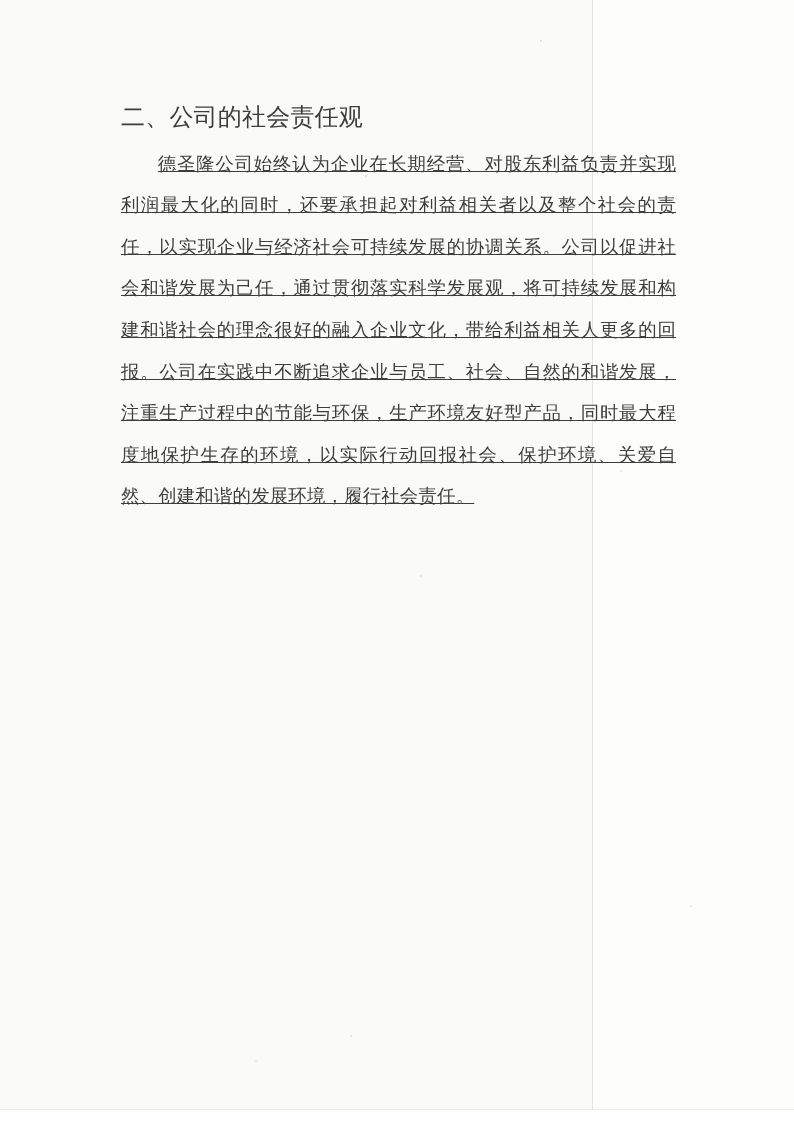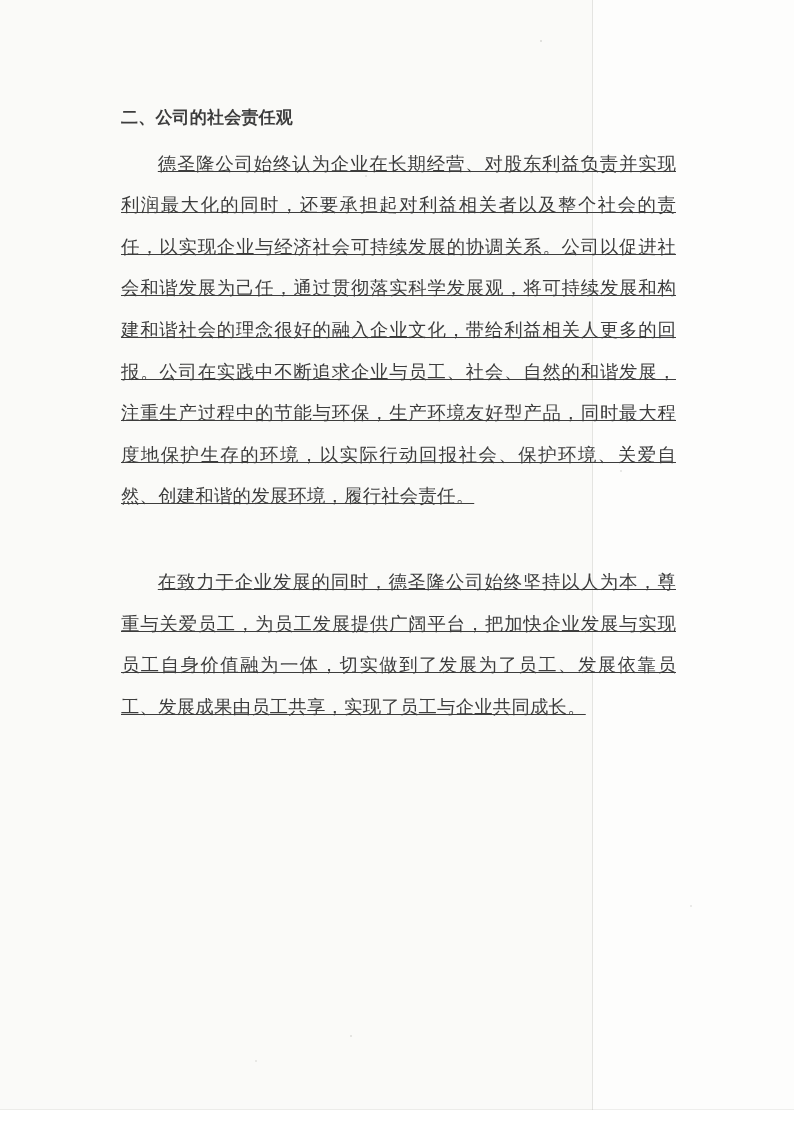--- a/index.html
+++ b/index.html
@@ -57,22 +57,22 @@
     width: 555px;
     color: #3d3d3d;
     font-size: 18.4px;
     line-height: 41.6px;
     text-align: justify;
     text-justify: inter-ideograph;
     letter-spacing: 0.2px;
   }
   .doc-section h2 {
     margin: 0;
-    font-size: 17px;
-    font-weight: bold;
+    font-size: 24px;
+    font-weight: normal;
     line-height: 41.6px;
   }
   .doc-section p {
     margin: 5px 0 0 0;
     text-indent: 2em;
     text-decoration: underline;
   }
   .sec-gap { margin-top: 44px; }
 </style>
 </head>
@@ -86,17 +86,16 @@
   <div class="specks"></div>
 
   <div class="content">
 
     <section class="doc-section">
       <h2>二、公司的社会责任观</h2>
       <p>德圣隆公司始终认为企业在长期经营、对股东利益负责并实现利润最大化的同时，还要承担起对利益相关者以及整个社会的责任，以实现企业与经济社会可持续发展的协调关系。公司以促进社会和谐发展为己任，通过贯彻落实科学发展观，将可持续发展和构建和谐社会的理念很好的融入企业文化，带给利益相关人更多的回报。公司在实践中不断追求企业与员工、社会、自然的和谐发展，注重生产过程中的节能与环保，生产环境友好型产品，同时最大程度地保护生存的环境，以实际行动回报社会、保护环境、关爱自然、创建和谐的发展环境，履行社会责任。</p>
     </section>
 
     <section class="doc-section sec-gap">
-      <p>在致力于企业发展的同时，德圣隆公司始终坚持以人为本，尊重与关爱员工，为员工发展提供广阔平台，把加快企业发展与实现员工自身价值融为一体，切实做到了发展为了员工、发展依靠员工、发展成果由员工共享，实现了员工与企业共同成长。</p>
     </section>
 
   </div>
 </div>
 
 </body></html>

